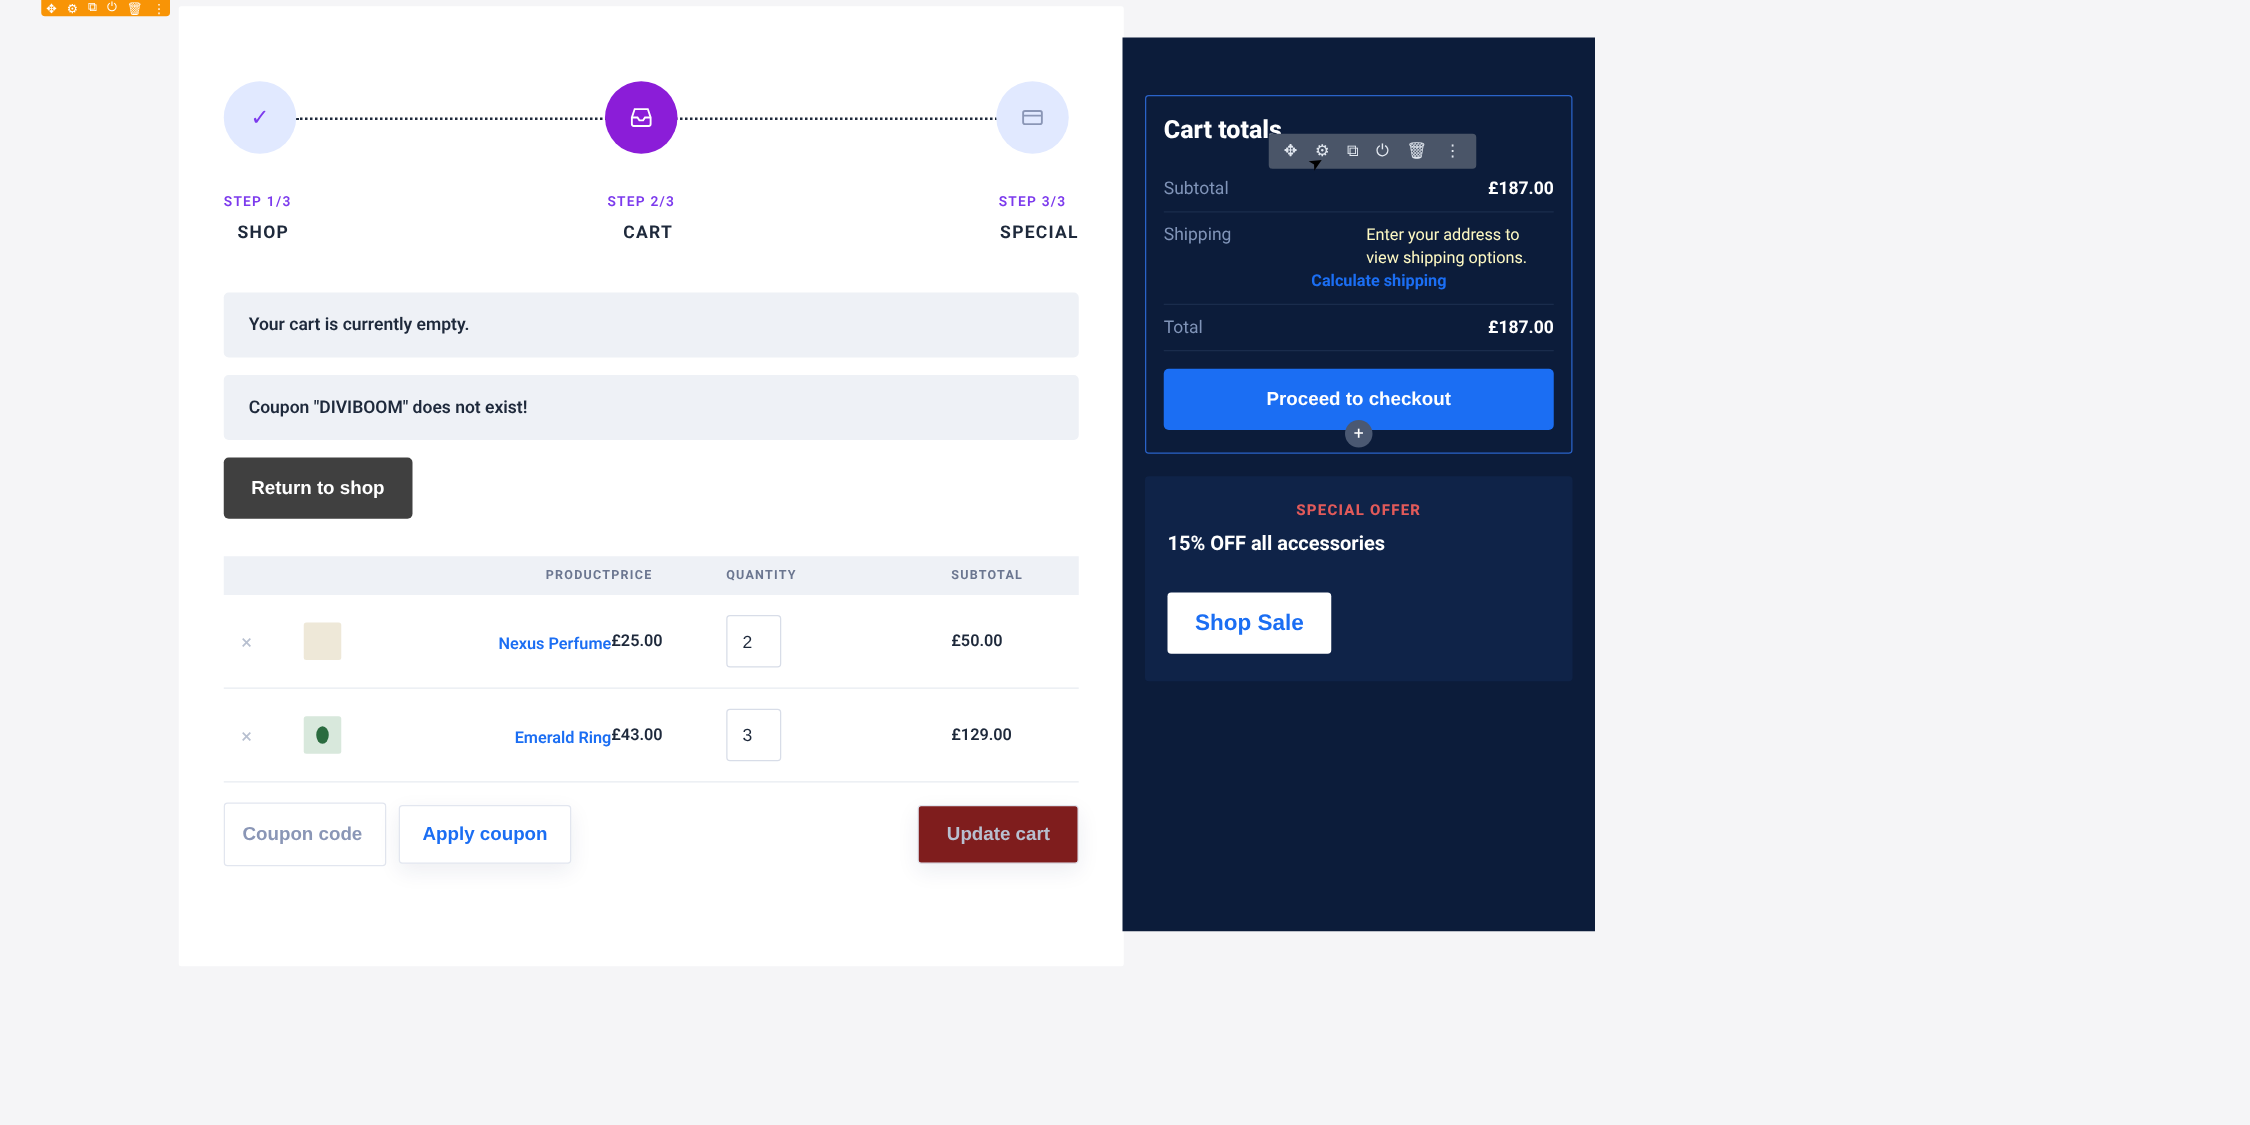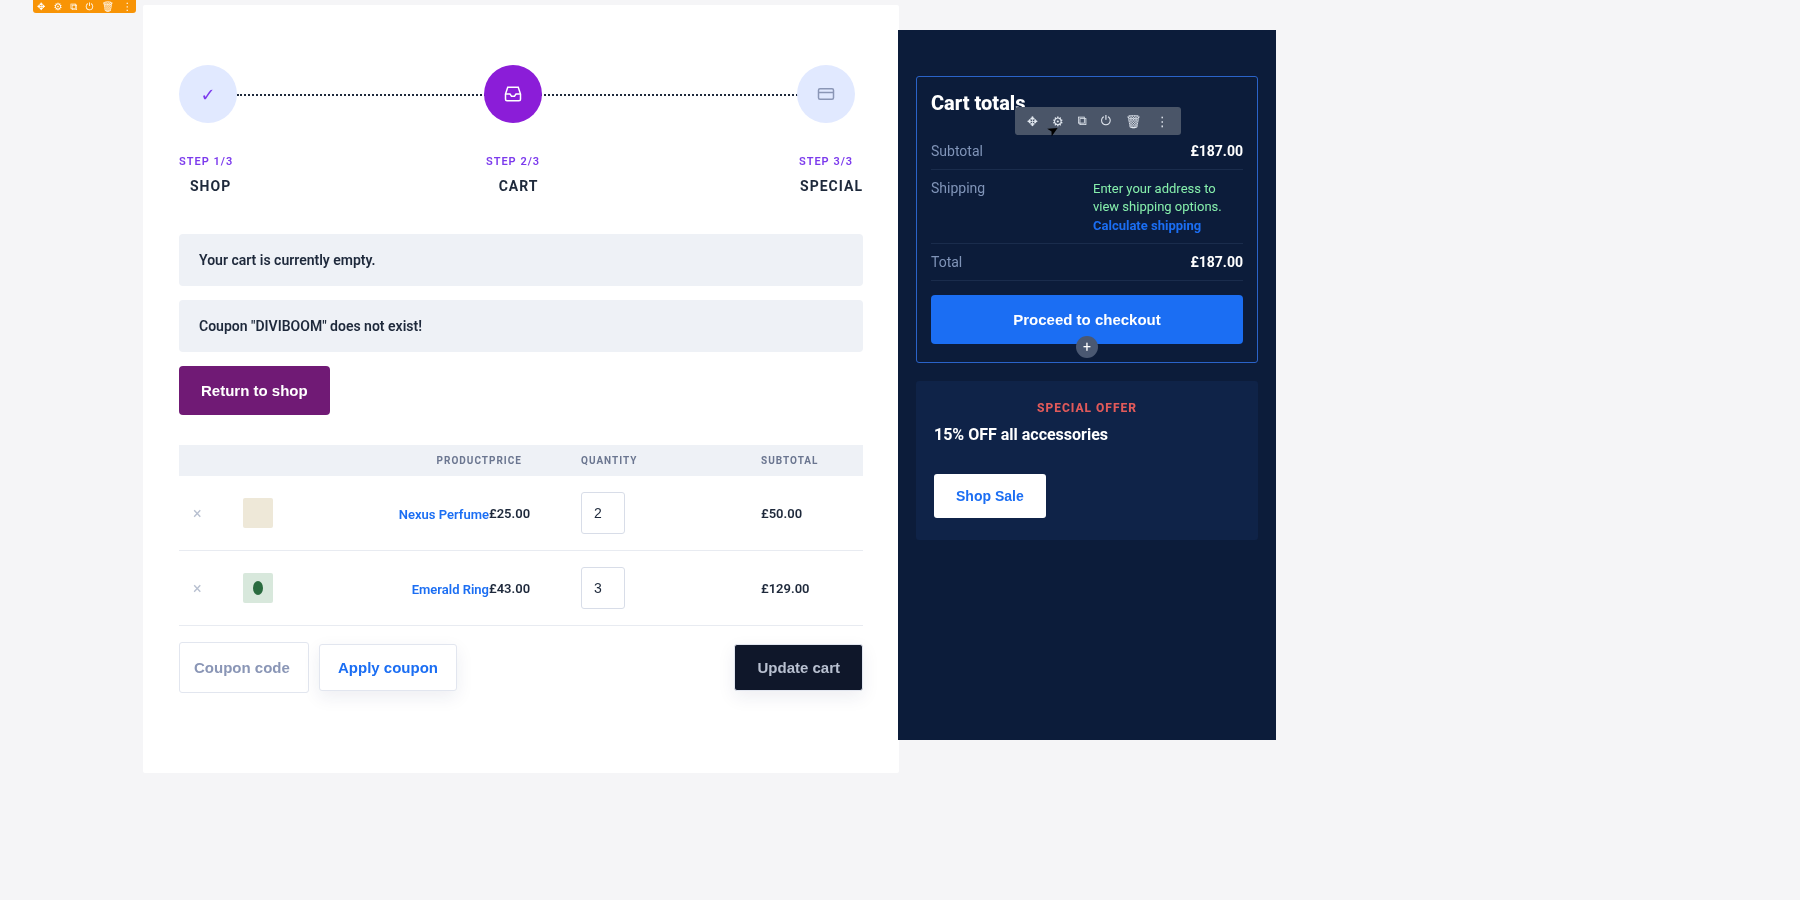--- a/index.html
+++ b/index.html
@@ -99,21 +99,21 @@
   padding: 18px 20px;
   border-radius: 4px;
   font-size: 14px;
   font-weight: 600;
   color: #1e293b;
   margin-bottom: 14px;
 }
 
 
 .btn-primary {
-  background: #701a75;
+  background: #404040;
   color: #fff;
   border: none;
   border-radius: 4px;
   padding: 16px 22px;
   font-size: 15px;
   font-weight: 600;
   cursor: pointer;
   margin-bottom: 30px;
 }
 
@@ -196,21 +196,21 @@
   border-radius: 3px;
   padding: 14px 18px;
   font-size: 15px;
   font-weight: 700;
   color: #1b6ef3;
   cursor: pointer;
   box-shadow: 0 6px 18px rgba(20,40,90,.08);
 }
 .btn-update {
   margin-left: auto;
-  background: #0f172a;
+  background: #7f1d1d;
   border: 1px solid #e2e6ef;
   border-radius: 3px;
   padding: 14px 22px;
   font-size: 15px;
   font-weight: 700;
   color: #b8c0d0;
   cursor: pointer;
   box-shadow: 0 6px 18px rgba(20,40,90,.08);
 }
 
@@ -240,25 +240,26 @@
   display: flex;
   justify-content: space-between;
   padding: 10px 0;
   border-bottom: 1px solid #1a2c4c;
   font-size: 14px;
 }
 .tot-row:last-of-type { border-bottom: none; }
 .tot-label { color: #8094b8; }
 .tot-val { color: #fff; font-weight: 700; }
 .ship-text {
-  color: #86efac;
+  color: #fef9c3;
   font-size: 13px;
   line-height: 1.4;
   text-align: left;
   max-width: 150px;
+  margin-left: 44px;
 }
 .ship-link {
   color: #1b6ef3;
   font-weight: 700;
   font-size: 13px;
   cursor: pointer;
   display: block;
   margin-top: 2px;
 }
 .btn-checkout {
@@ -334,21 +335,21 @@
 }
 .offer-text {
   color: #fff;
   font-size: 16px;
   font-weight: 700;
   margin-top: 10px;
 }
 .btn-shop-sale {
   background: #fff;
   color: #1b6ef3;
-  font-size: 14px;
+  font-size: 18px;
   font-weight: 700;
   border: none;
   border-radius: 3px;
   padding: 14px 22px;
   margin-top: 30px;
   cursor: pointer;
 }
 
 svg { display: block; }
 </style>

